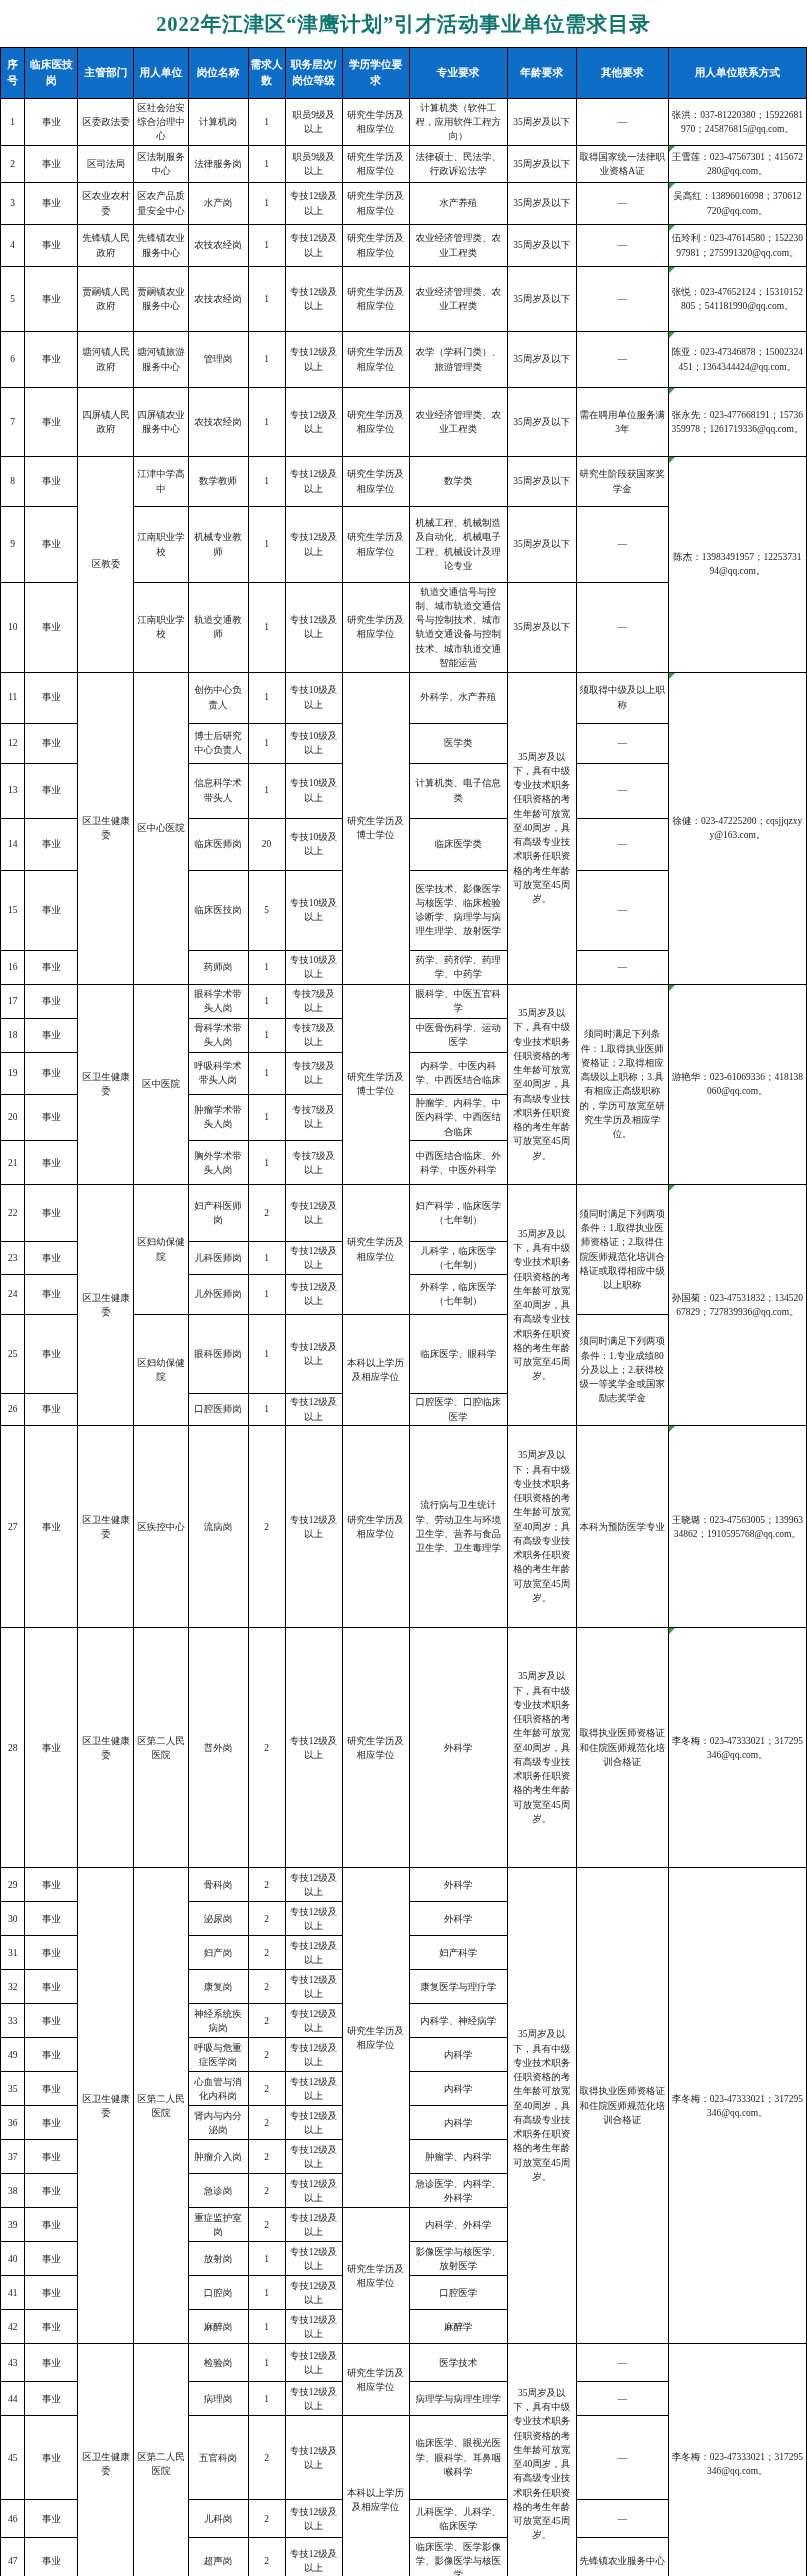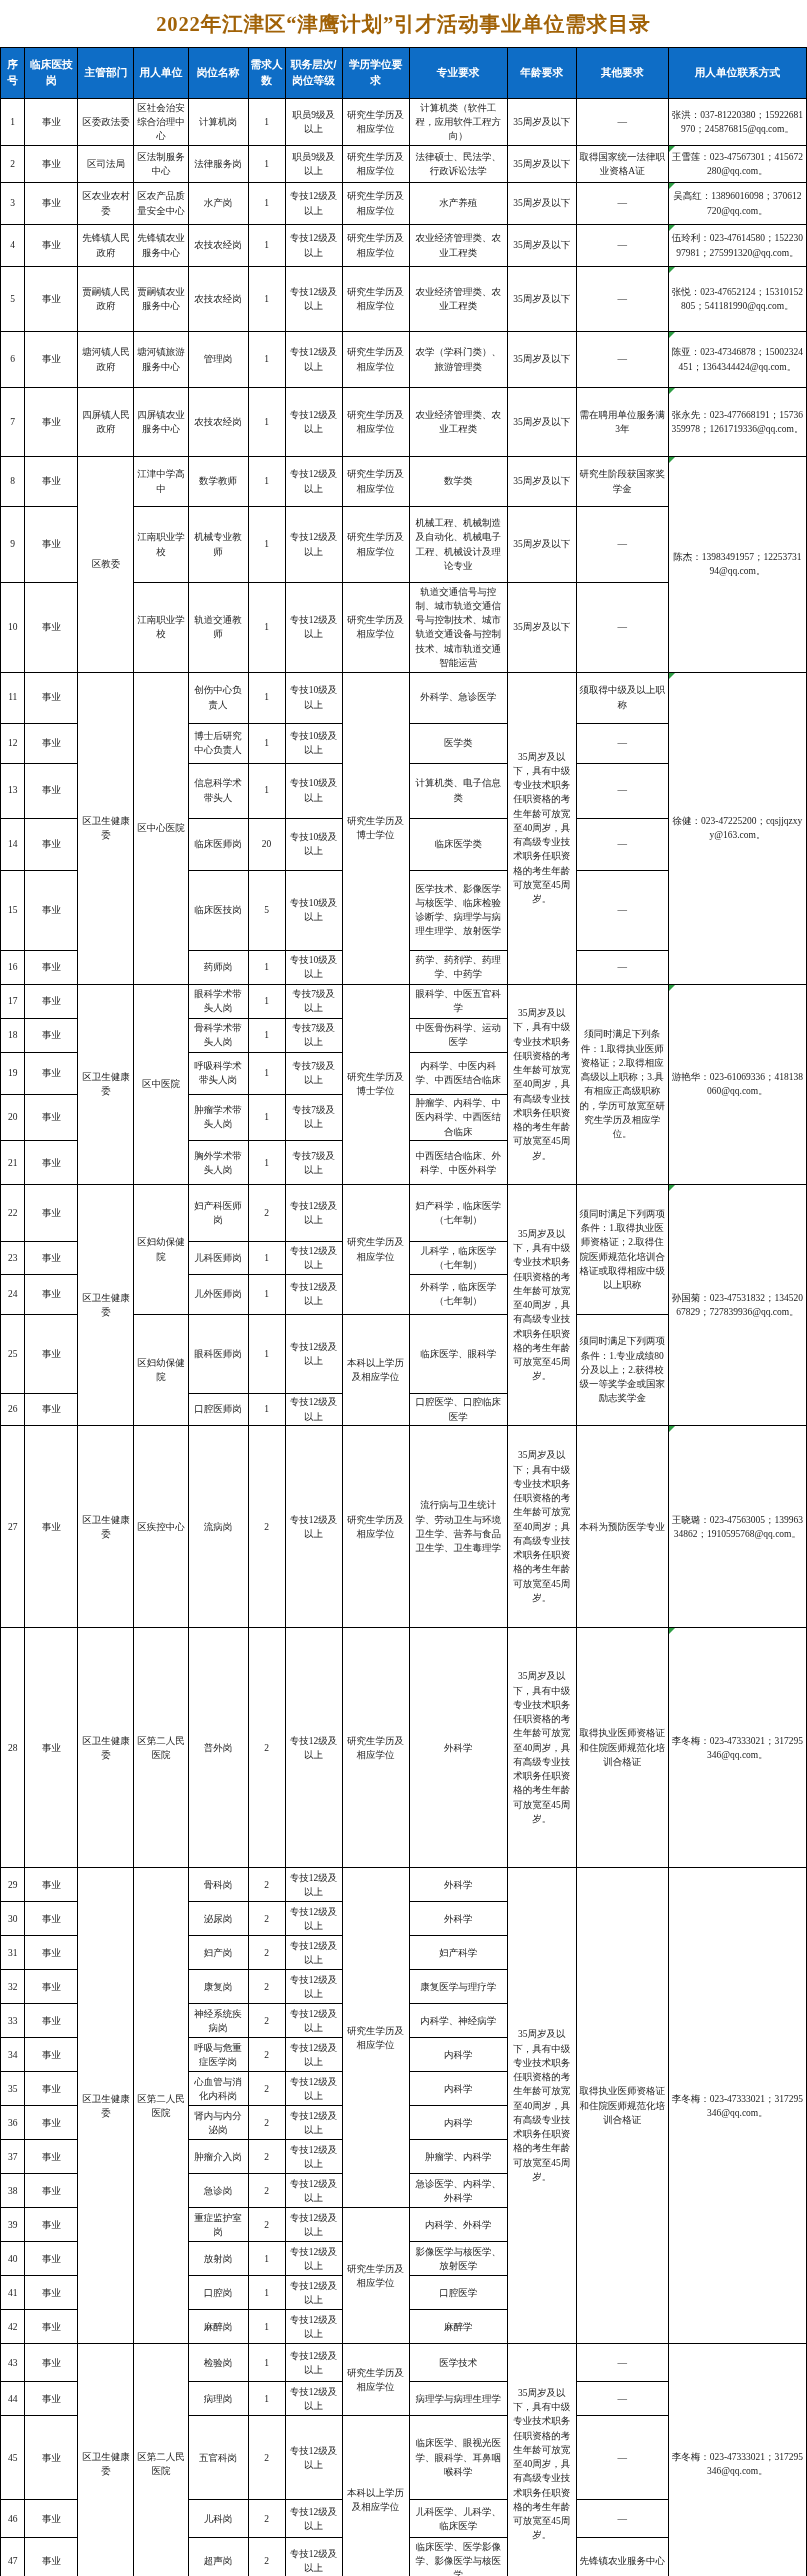--- a/index.html
+++ b/index.html
@@ -7,21 +7,21 @@
     --header-text:#FFFFFF;
     --grid:#000000;
     --marker:#2E9E44;
     --page-bg:#FFFFFF;
   }
   html,body{margin:0;padding:0;background:var(--page-bg);}
   body{width:807px;font-family:"Liberation Serif","DejaVu Serif",serif;color:#1a1a1a;}
   .page{width:807px;}
   .title{
     height:47px;display:flex;align-items:center;justify-content:center;
-    font-size:20.6px;font-weight:bold;letter-spacing:0.8px;color:#a16207;
+    font-size:20.6px;font-weight:bold;letter-spacing:0.8px;color:#0f766e;
     font-family:"Liberation Serif","DejaVu Serif",serif;
   }
   table.req{
     border-collapse:collapse;table-layout:fixed;width:807px;
   }
   table.req th{
     background:var(--header-bg);color:var(--header-text);
     font-family:"Liberation Sans","DejaVu Sans",sans-serif;
     font-weight:bold;font-size:10.7px;line-height:1.45;
     border:1.5px solid var(--grid);padding:1.5px;height:47px;text-align:center;vertical-align:middle;
@@ -214,21 +214,21 @@
         </tr>
         <tr style="height: 51px;">
           <td class="col-no"><span>11</span></td>
           <td class="col-type"><span>事业</span></td>
           <td class="col-dept" rowspan="6"><span>区卫生健康委</span></td>
           <td class="col-employer" rowspan="6"><span>区中心医院</span></td>
           <td class="col-post"><span>创伤中心负责人</span></td>
           <td class="col-count"><span>1</span></td>
           <td class="col-level"><span>专技10级及以上</span></td>
           <td class="col-education" rowspan="6"><span>研究生学历及博士学位</span></td>
-          <td class="col-major"><span>外科学、急诊医学</span></td>
+          <td class="col-major"><span>外科学、水产养殖</span></td>
           <td class="col-age" rowspan="6"><span>35周岁及以下，具有中级专业技术职务任职资格的考生年龄可放宽至40周岁，具有高级专业技术职务任职资格的考生年龄可放宽至45周岁。</span></td>
           <td class="col-other"><span>须取得中级及以上职称</span></td>
           <td class="col-contact" rowspan="6"><i class="corner-marker"></i><span>徐健：023-47225200；cqsjjqzxyy@163.com。</span></td>
         </tr>
         <tr style="height: 40px;">
           <td class="col-no"><span>12</span></td>
           <td class="col-type"><span>事业</span></td>
           <td class="col-post"><span>博士后研究中心负责人</span></td>
           <td class="col-count"><span>1</span></td>
           <td class="col-level"><span>专技10级及以上</span></td>
@@ -434,21 +434,21 @@
         </tr>
         <tr style="height: 34px;">
           <td class="col-no"><span>33</span></td>
           <td class="col-type"><span>事业</span></td>
           <td class="col-post"><span>神经系统疾病岗</span></td>
           <td class="col-count"><span>2</span></td>
           <td class="col-level"><span>专技12级及以上</span></td>
           <td class="col-major"><span>内科学、神经病学</span></td>
         </tr>
         <tr style="height: 34px;">
-          <td class="col-no"><span>34</span></td>
+          <td class="col-no"><span>49</span></td>
           <td class="col-type"><span>事业</span></td>
           <td class="col-post"><span>呼吸与危重症医学岗</span></td>
           <td class="col-count"><span>2</span></td>
           <td class="col-level"><span>专技12级及以上</span></td>
           <td class="col-major"><span>内科学</span></td>
         </tr>
         <tr style="height: 34px;">
           <td class="col-no"><span>35</span></td>
           <td class="col-type"><span>事业</span></td>
           <td class="col-post"><span>心血管与消化内科岗</span></td>

